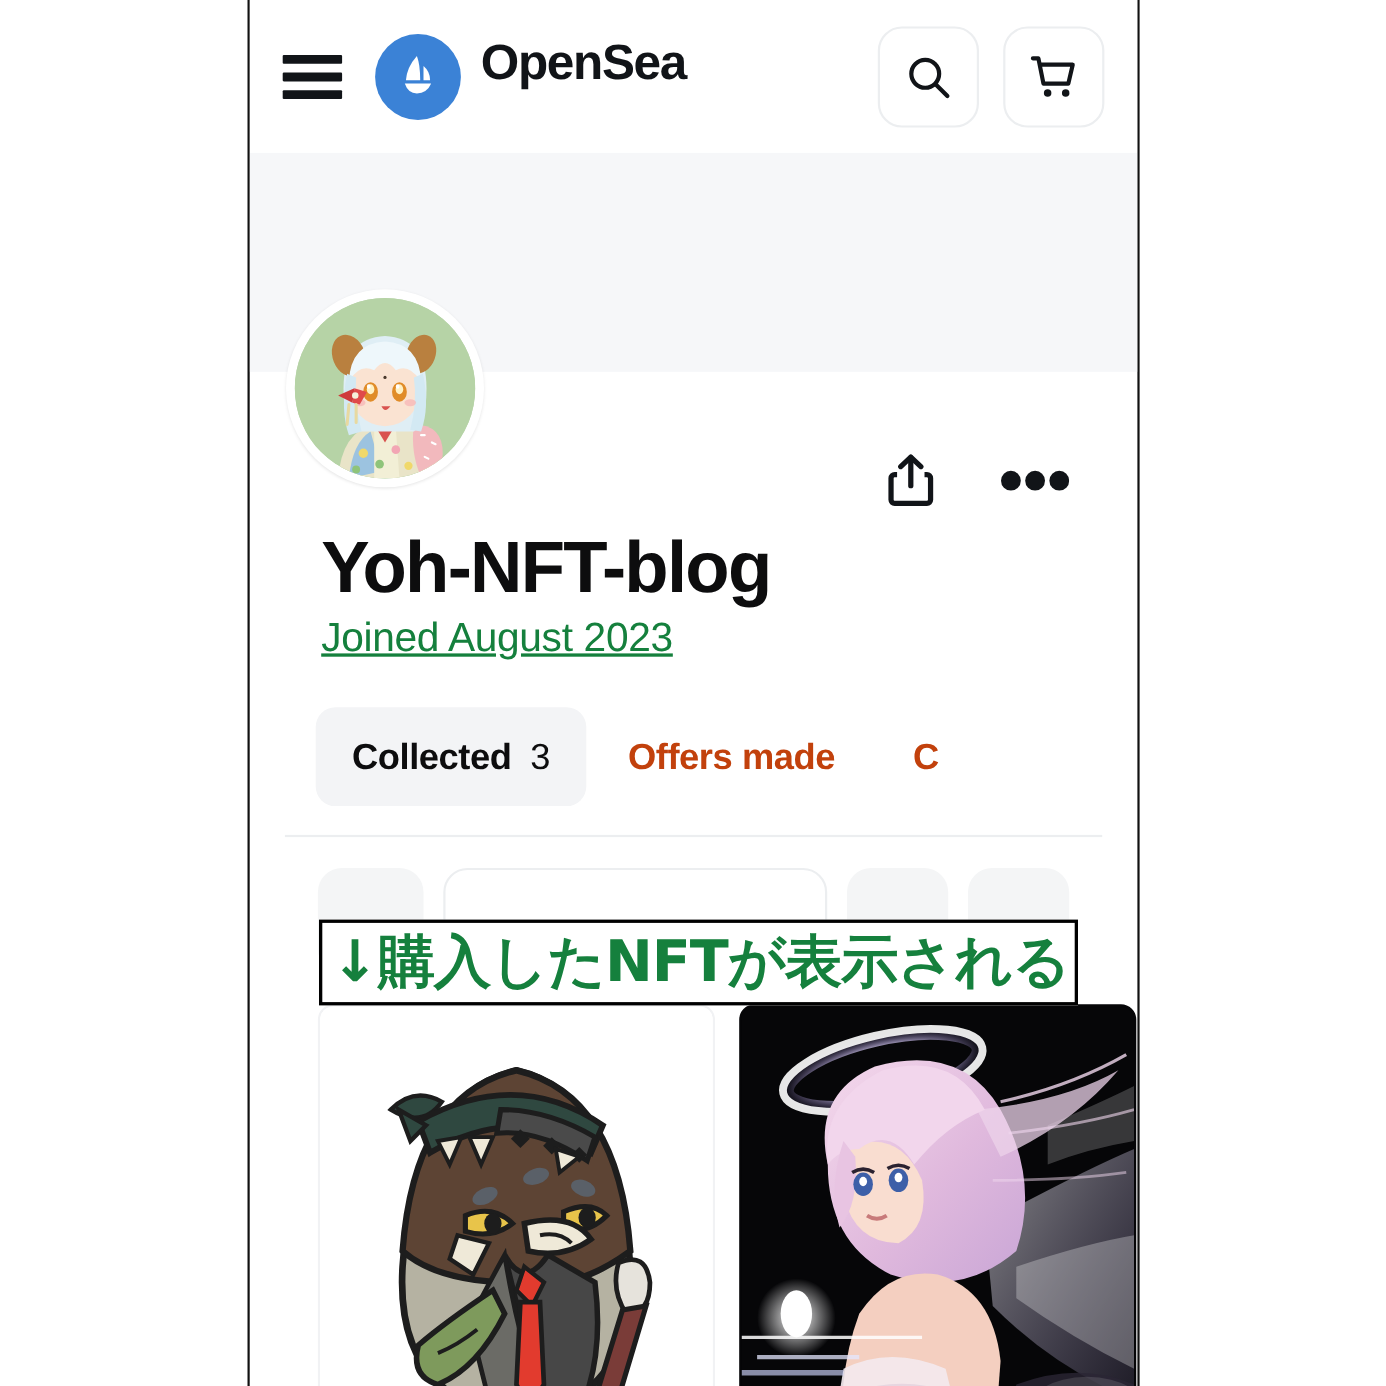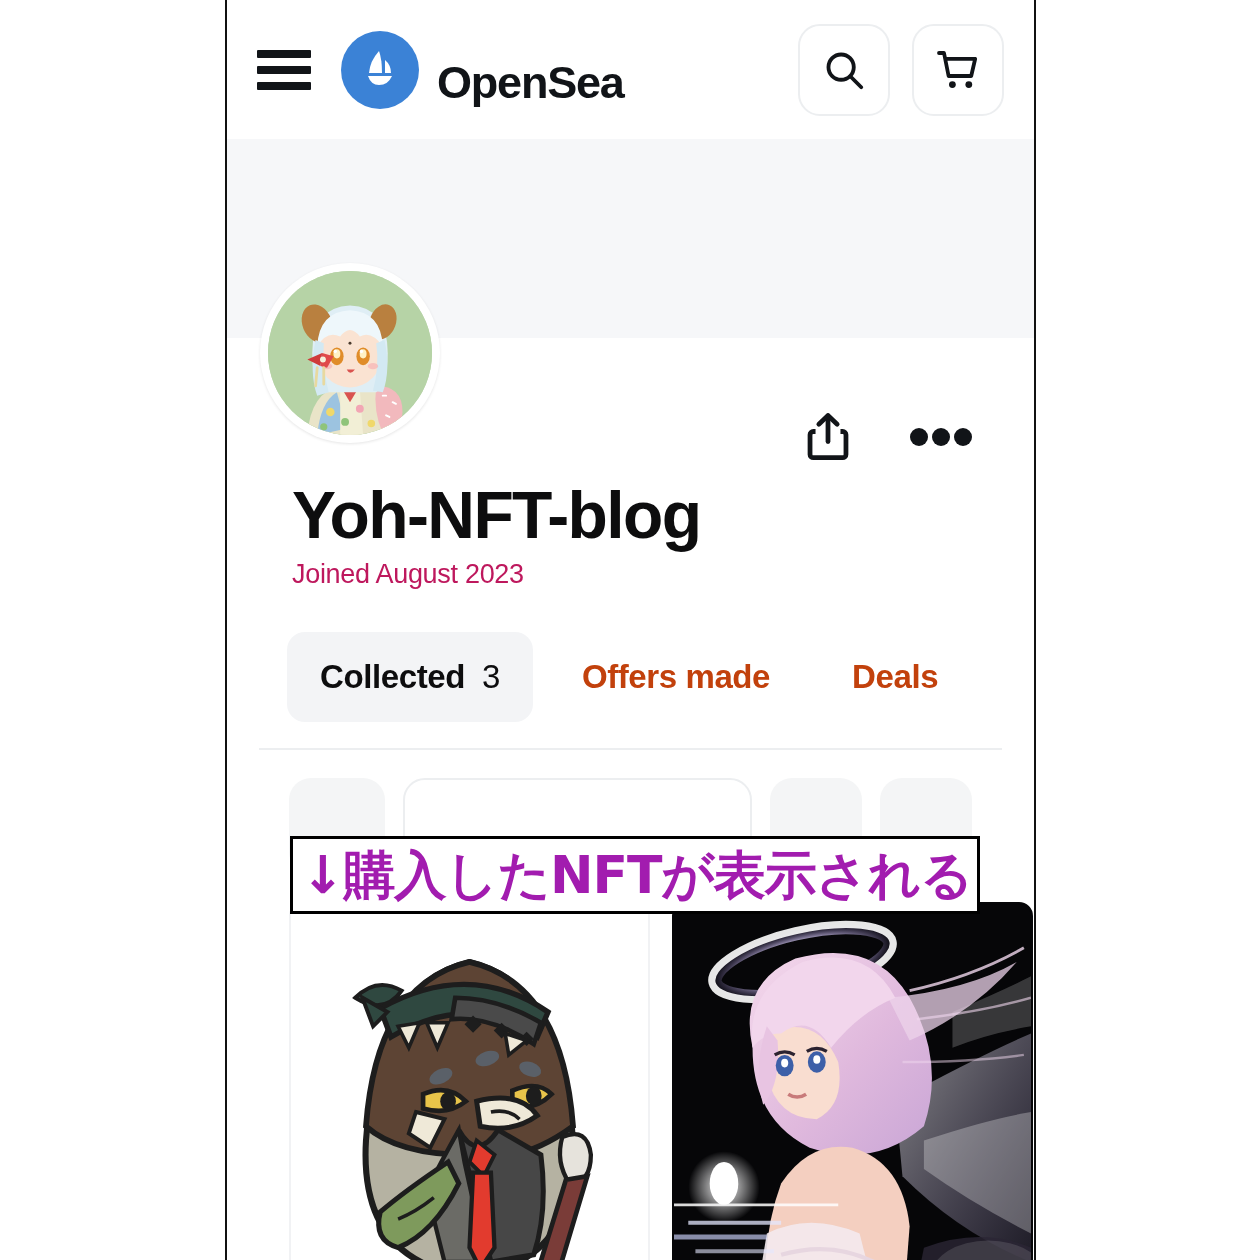--- a/index.html
+++ b/index.html
@@ -39,21 +39,21 @@
     width: 54px; height: 40px;
     display: flex; flex-direction: column; justify-content: space-between;
     cursor: pointer;
     flex: 0 0 auto;
   }
   .hamburger span {
     display: block; width: 100%; height: 8px;
     background: #111418; border-radius: 1px;
   }
   .brand {
-    display: flex; align-items: flex-end; gap: 18px;
+    display: flex; align-items: flex-start; gap: 18px;
     margin-left: 30px;
     flex: 0 0 auto;
     cursor: pointer;
   }
   .logo-mark {
     width: 78px; height: 78px; border-radius: 50%;
     background: #3b82d6;
     display: flex; align-items: center; justify-content: center;
     flex: 0 0 auto;
   }
@@ -109,29 +109,30 @@
   }
   .tool-icon { cursor: pointer; display: flex; align-items: center; justify-content: center; }
 
   .username {
     font-size: 66px; font-weight: bold; letter-spacing: -1.6px;
     color: #0d0d0e;
     padding: 22px 0 0 33px;
     line-height: 1.08;
   }
   .joined {
-    font-size: 27px; color: #be185d;
+    font-size: 37px; color: #15803d;
     padding: 8px 0 0 33px;
     letter-spacing: -0.3px;
+    text-decoration: underline;
   }
 
   
   .tabs {
     display: flex; align-items: flex-start;
-    gap: 16px;
+    gap: 5px;
     padding: 42px 0 0 28px;
     white-space: nowrap;
     overflow: hidden;
   }
   .tab {
     font-size: 33px; font-weight: bold;
     color: #c2410c;
     padding: 26px 33px;
     border-radius: 18px;
     cursor: pointer;
@@ -176,21 +177,21 @@
     width: 690px; height: 78px;
     background: #ffffff;
     border: 3px solid #000000;
     display: flex; align-items: center;
     z-index: 20;
     padding: 0 8px;
   }
   .annotation-text {
     font-family: "DejaVu Sans", "Liberation Sans", sans-serif;
     font-size: 52px; font-weight: bold;
-    color: #a21caf;
+    color: #15803d;
     line-height: 1;
     letter-spacing: -1px;
     white-space: nowrap;
   }
 
   
   .nft-grid {
     display: flex; gap: 22px;
     padding: 28px 30px 0 30px;
   }
@@ -330,23 +331,20 @@
       <div class="username">Yoh-NFT-blog</div>
       <div class="joined">Joined August 2023</div>
 
       <div class="tabs">
         <div class="tab active">
           <span>Collected</span>
           <span class="count">3</span>
         </div>
         <div class="tab">
           <span>Offers made</span>
-        </div>
-        <div class="tab">
-          <span>Deals</span>
         </div>
         <div class="tab">
           <span>C</span>
         </div>
       </div>
       <div class="tab-divider"></div>
 
       <div class="toolbar">
         <div class="tb-square"></div>
         <div class="tb-search" placeholder=""></div>

